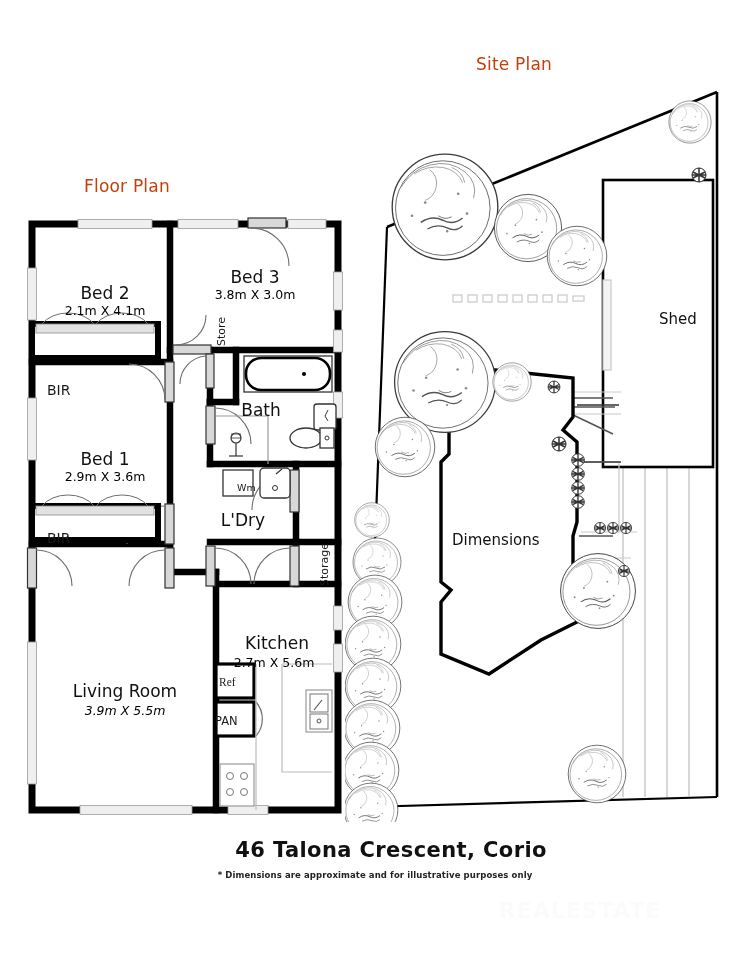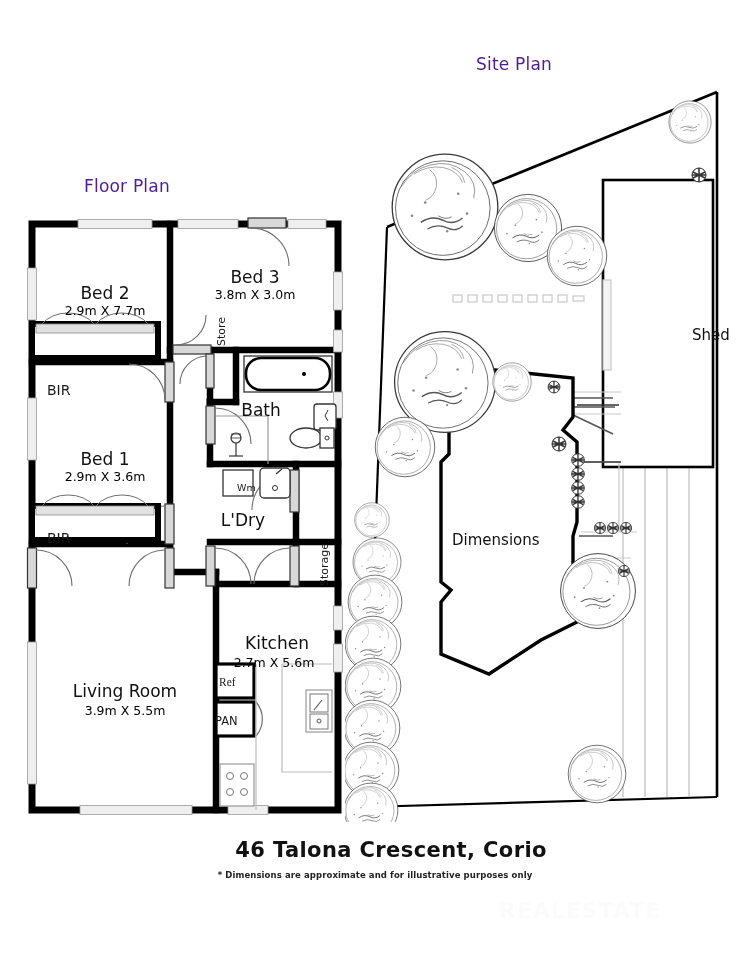--- a/index.html
+++ b/index.html
@@ -4,21 +4,21 @@
 <title>Floor Plan</title>
 <style>
   html,body{margin:0;padding:0;background:#ffffff;}
   body{
     width:750px;height:966px;position:relative;overflow:hidden;
     font-family:"DejaVu Sans","Liberation Sans",sans-serif;
     color:#1a1a1a;
   }
   .stage{position:absolute;inset:0;}
   .lbl{position:absolute;white-space:nowrap;}
-  .section-title{font-size:17px;font-weight:400;letter-spacing:.2px;color:#4c1d95;}
+  .section-title{font-size:17px;font-weight:400;letter-spacing:.2px;color:#c2410c;}
   .room-name{font-size:17px;font-weight:400;color:#111;text-align:center;}
   .room-dim{font-size:12.5px;font-weight:400;color:#000000;text-align:center;}
   .site-label{font-size:15px;color:#111;}
   .addr{
     position:absolute;left:0;right:0;top:838px;text-align:center;
     font-size:21px;font-weight:700;letter-spacing:.4px;color:#111;padding-left:32px;
   }
   .disclaimer{
     position:absolute;left:0;right:0;top:870px;text-align:center;
     font-size:8.5px;font-weight:600;color:#222;letter-spacing:.1px;
@@ -190,37 +190,37 @@
 
       <rect x="286" y="478" width="26" height="42" fill="#fff" stroke="#9a9a9a" stroke-width="1.2"></rect>
       <rect x="290" y="482" width="18" height="18" fill="#fff" stroke="#777" stroke-width="1"></rect>
       <rect x="290" y="502" width="18" height="15" fill="#fff" stroke="#777" stroke-width="1"></rect>
       <path d="M294 498 l8 -10" stroke="#555" stroke-width="1.2"></path>
       <circle cx="299" cy="509" r="2" stroke="#555" stroke-width="1"></circle>
     </g>
   </svg>
 
   <div class="lbl room-name" style="left:40px;top:283px;width:130px;">Bed 2</div>
-  <div class="lbl room-dim" style="left:40px;top:303px;width:130px;">2.9m X 7.7m</div>
+  <div class="lbl room-dim" style="left:40px;top:303px;width:130px;">2.1m X 4.1m</div>
 
   <div class="lbl room-name" style="left:185px;top:267px;width:140px;">Bed 3</div>
   <div class="lbl room-dim" style="left:185px;top:287px;width:140px;">3.8m X 3.0m</div>
 
   <div class="lbl room-name" style="left:40px;top:449px;width:130px;">Bed 1</div>
   <div class="lbl room-dim" style="left:40px;top:469px;width:130px;">2.9m X 3.6m</div>
 
   <div class="lbl room-name" style="left:215px;top:400px;width:92px;">Bath</div>
 
   <div class="lbl room-name" style="left:197px;top:510px;width:92px;">L'Dry</div>
 
   <div class="lbl room-name" style="left:212px;top:633px;width:130px;">Kitchen</div>
   <div class="lbl room-dim" style="left:212px;top:655px;width:124px;">2.7m X 5.6m</div>
 
   <div class="lbl room-name" style="left:32px;top:681px;width:186px;">Living Room</div>
-  <div class="lbl room-dim" style="left:32px;top:703px;width:186px;">3.9m X 5.5m</div>
+  <div class="lbl room-dim" style="left:32px;top:703px;width:186px;font-style:italic;">3.9m X 5.5m</div>
 
   <div class="lbl" style="left:47px;top:382px;font-size:14px;font-weight:400;">BIR</div>
   <div class="lbl" style="left:47px;top:530px;font-size:14px;font-weight:400;">BIR</div>
 
   <div class="lbl vtext" style="left:215px;top:346px;transform:rotate(-90deg);transform-origin:0 0;">Store</div>
 
   <div class="lbl vtext" style="left:318px;top:586px;transform:rotate(-90deg);transform-origin:0 0;">Storage</div>
 
   <div class="lbl" style="left:219px;top:676px;font-size:11.5px;font-family:Liberation Serif, serif;">Ref</div>
   <div class="lbl" style="left:215px;top:714px;font-size:11.5px;">PAN</div>
@@ -456,20 +456,20 @@
         </g>
       <g transform="translate(279,509) scale(0.8)">
           <use href="#bush"></use>
         </g>
       <g transform="translate(209,325) scale(0.85)">
           <use href="#bush"></use>
         </g>
     </g>
   </svg>
 
-  <div class="lbl site-label" style="left:692px;top:310px;margin-top:16px;">Shed</div>
+  <div class="lbl site-label" style="left:659px;top:310px;">Shed</div>
   <div class="lbl site-label" style="left:452px;top:531px;">Dimensions</div>
 
   <div class="addr">46 Talona Crescent, Corio</div>
   <div class="disclaimer">* Dimensions are approximate and for illustrative purposes only</div>
   <div class="watermark">REALESTATE</div>
 
 </div>
 
 </body></html>

